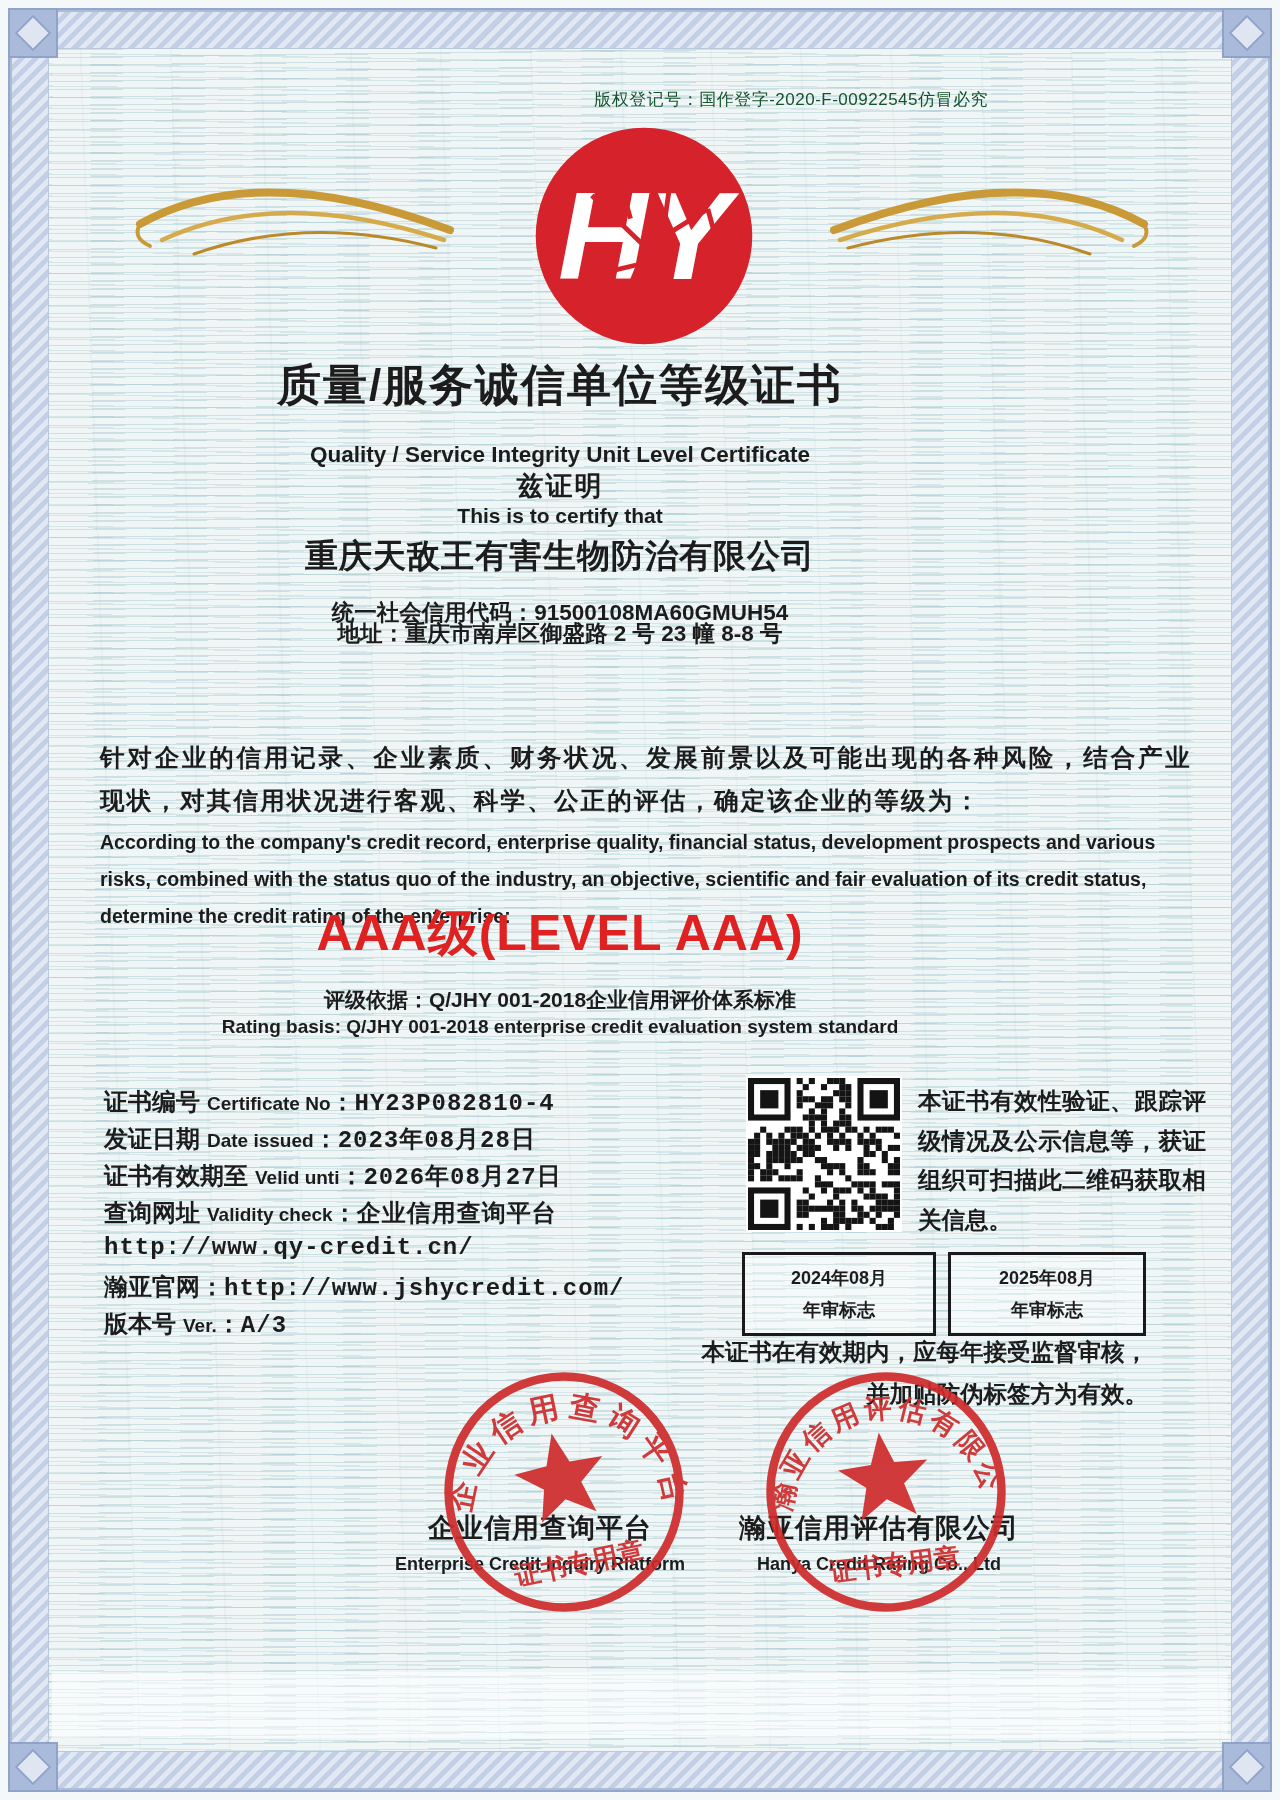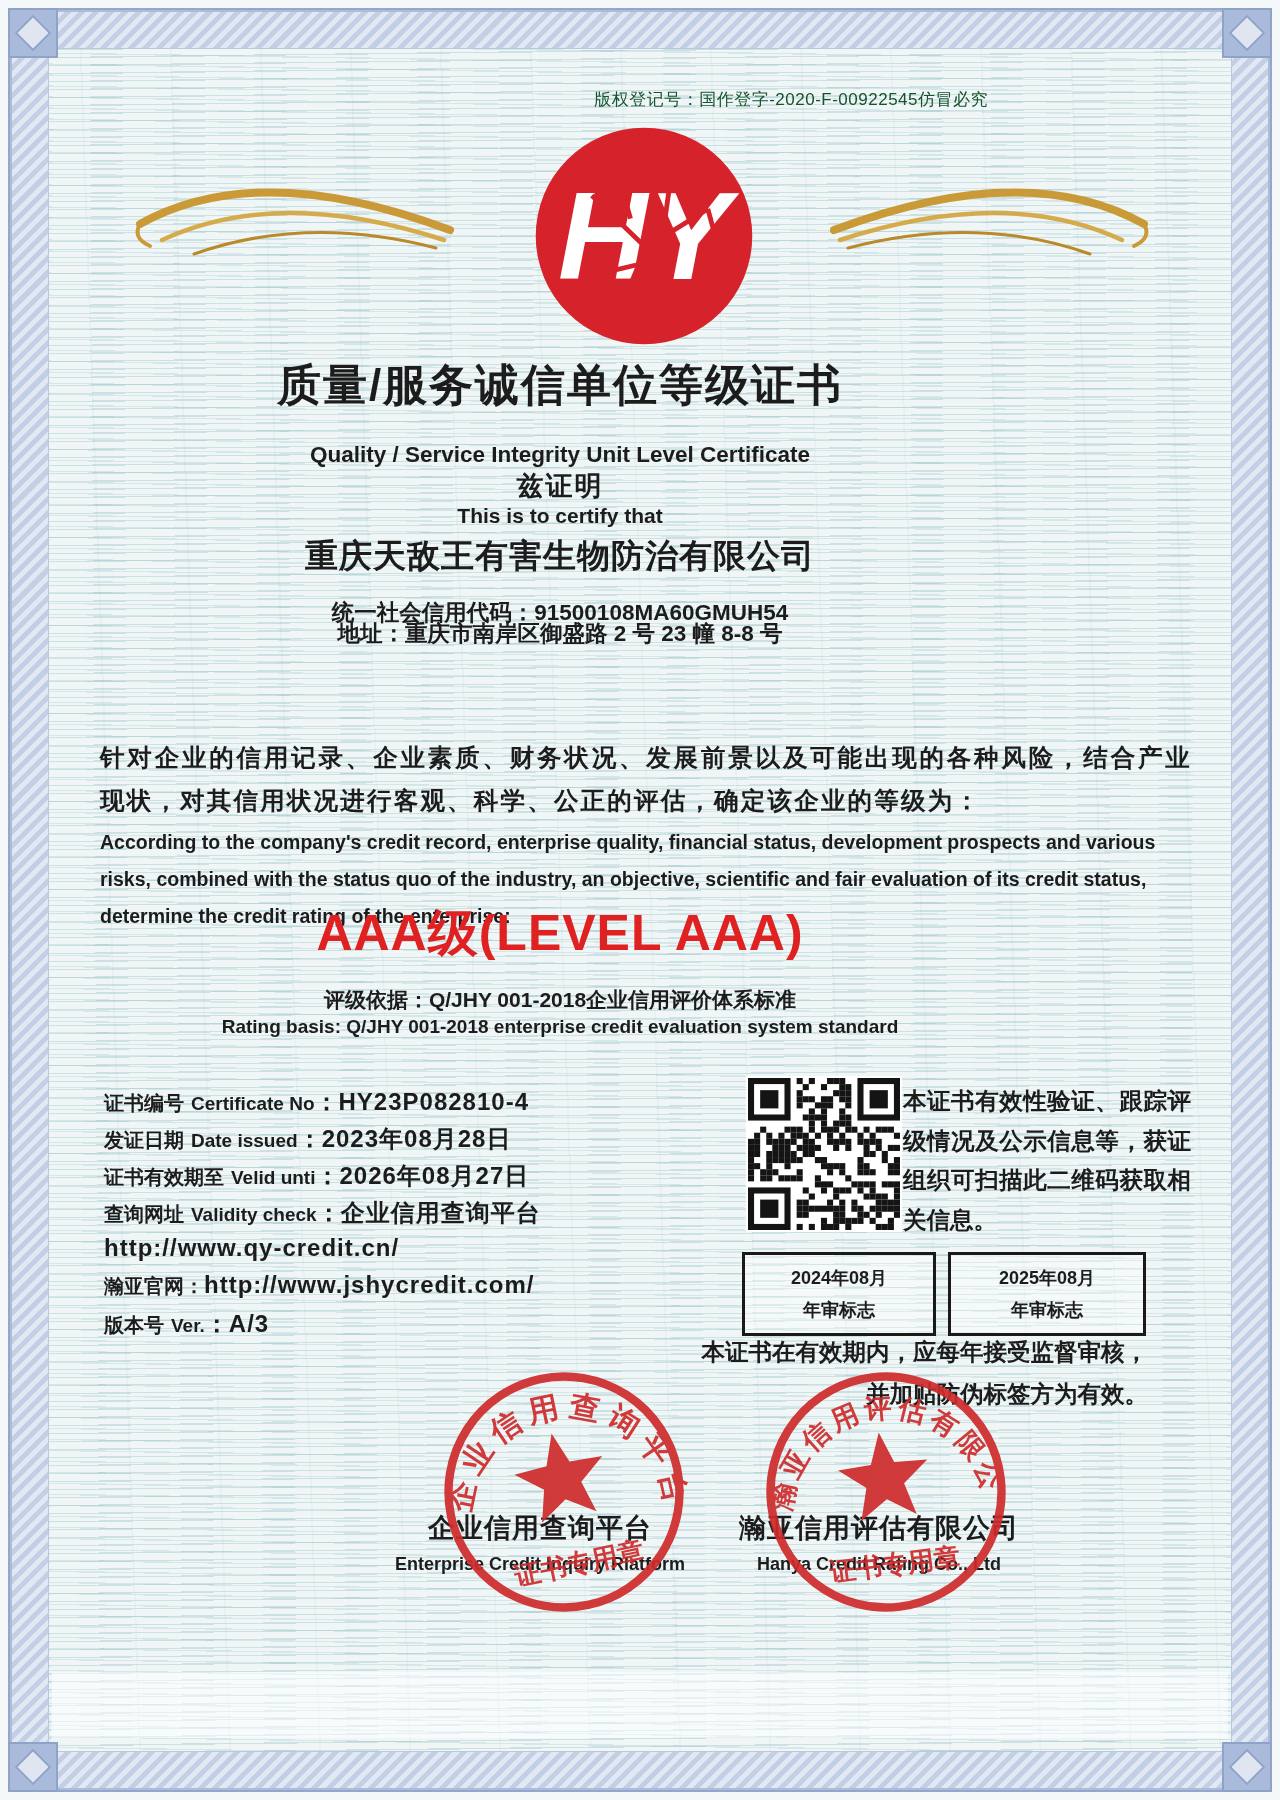--- a/index.html
+++ b/index.html
@@ -45,27 +45,27 @@
 
   .para-zh{top:736px; left:100px; width:1092px; font-size:24.5px; letter-spacing:2.2px; line-height:43px; font-weight:600; text-align:justify;}
   .para-en{top:824px; left:100px; width:1084px; font-size:19.5px; line-height:37px; font-weight:600;}
 
   .aaa{top:900px; font-size:50px; font-weight:900; color:#df2121; letter-spacing:1px;}
   .basis-zh{top:986px; font-size:21px; font-weight:600;}
   .basis-en{top:1016px; font-size:19px; font-weight:600;}
 
   .details{left:104px; top:1086px; font-weight:600;}
   .drow{display:flex; align-items:baseline; height:37px; white-space:nowrap;}
-  .dzh{font-size:20px;text-align:right;}
+  .dzh{font-size:24px;text-align:right;}
   .den{font-size:19px; margin-left:7px;}
   .dsep{font-size:24px;}
-  .dval{font-size:24px; letter-spacing:1px;}
+  .dval{font-size:24px; letter-spacing:1px;font-family:Liberation Mono, monospace;}
 
   .qr{left:746px; top:1076px; width:152px; height:152px; background:#fff; padding:2px;}
-  .qr-note{left:903px; top:1082px; width:288px; font-size:23.5px; line-height:39.5px; font-weight:600; text-align:justify;}
+  .qr-note{left:903px; top:1082px; width:288px; font-size:23.5px; line-height:39.5px; font-weight:600; text-align:justify;padding-left:15px;}
 
   .mark-box{top:1240px; height:78px; border:3px solid #1a1a1a; background:rgba(255,255,255,.35);
     display:flex; flex-direction:column; justify-content:center; align-items:center; font-size:18px; font-weight:600; line-height:32px;margin-top:12px;}
   .mb1{left:742px; width:188px;} .mb2{left:948px; width:192px;}
   .vnote{right:132px; font-size:23.5px; font-weight:600; text-align:right;}
   .vn1{top:1336px;} .vn2{top:1378px;}
 
   .seal{width:252px; height:252px; z-index:4; opacity:.92;}
   .seal-l{left:438px; top:1366px; transform:rotate(-12deg);}
   .seal-r{left:760px; top:1366px; transform:rotate(-7deg);}

